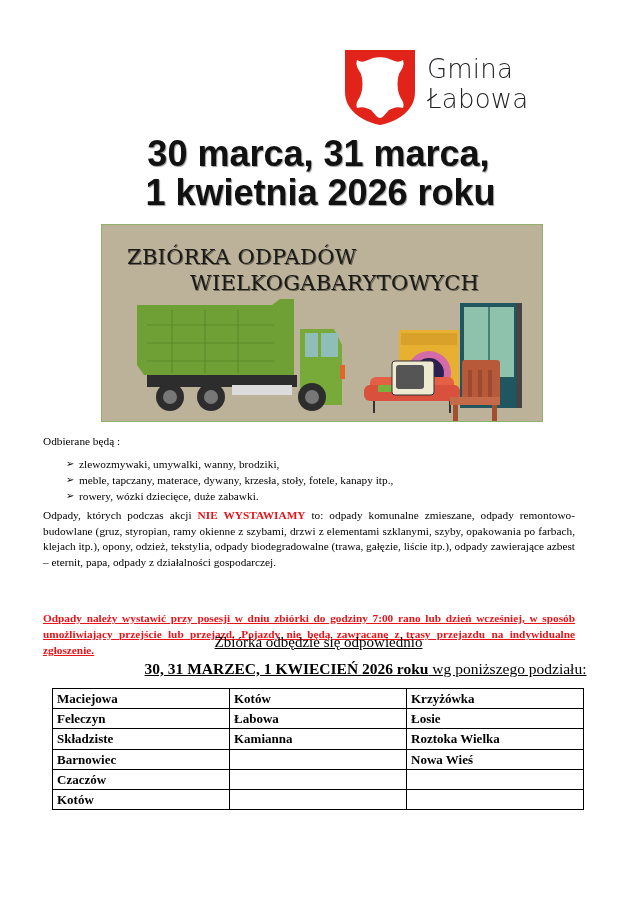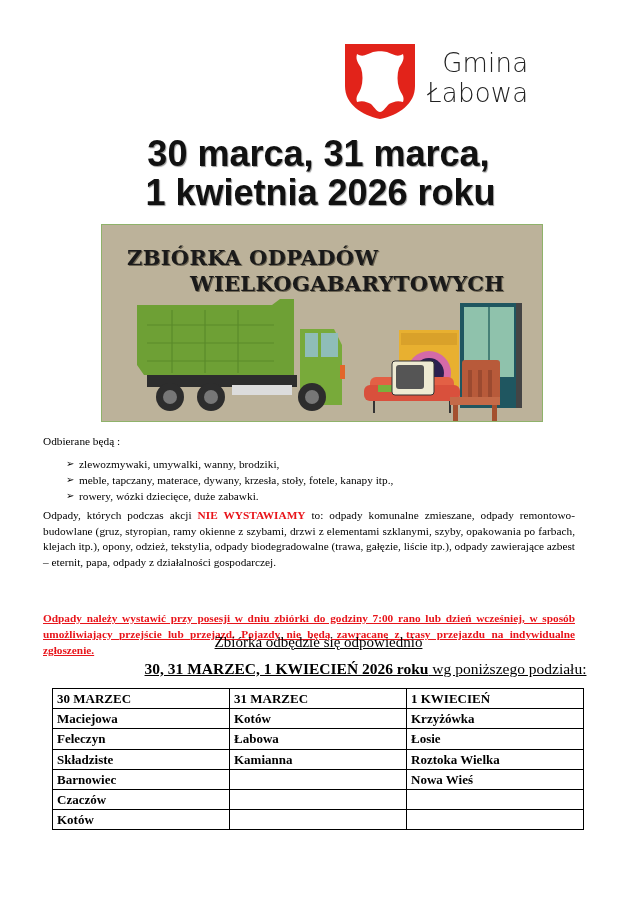--- a/index.html
+++ b/index.html
@@ -1,27 +1,27 @@
 <!DOCTYPE html>
 <html><head>
 <meta charset="utf-8">
 <style>
   html, body { margin: 0; padding: 0; background: #ffffff; }
   body { width: 637px; height: 901px; position: relative; overflow: hidden; font-family: "Liberation Serif", serif; color: #000; }
 
-  .logo { position: absolute; left: 343px; top: 42px; width: 210px; height: 78px; text-align: right; }
+  .logo { position: absolute; left: 343px; top: 48px; width: 210px; height: 78px; }
   .logo .shield { position: absolute; left: 0; top: 0; width: 74px; height: 78px; }
   .logo .name { position: absolute; left: 84px; top: 6px; font-family: "DejaVu Sans", sans-serif; font-weight: 300; font-size: 26px; line-height: 30px; color: #222; letter-spacing: 0.2px; }
 
   .date-title { position: absolute; left: 0; width: 637px; text-align: center; font-family: "Liberation Sans", sans-serif; font-weight: bold; font-size: 36px; color: #111; text-shadow: 1px 1px 1px #999; }
   .date-title.l1 { top: 133px; }
   .date-title.l2 { top: 172px; left: 2px; }
 
   .banner { position: absolute; left: 101px; top: 224px; width: 442px; height: 198px; background: #bcb29a; border: 1px solid #8fb26a; box-sizing: border-box; overflow: hidden; }
-  .banner .bt { position: absolute; font-family: "DejaVu Serif", serif; font-weight: bold; font-size: 21px; color: #1a1a1a; letter-spacing: 0.3px; text-shadow: 1px 1px 0 #6d6553; white-space: nowrap; }
+  .banner .bt { position: absolute; font-family: "DejaVu Serif", serif; font-weight: normal; font-size: 21px; color: #1a1a1a; letter-spacing: 0.3px; text-shadow: 1px 1px 0 #6d6553; white-space: nowrap; }
   .banner .bt1 { left: 25px; top: 20px; }
   .banner .bt2 { left: 88px; top: 46px; }
   .banner svg { position: absolute; left: 0; top: 0; }
 
   .p { position: absolute; left: 43px; font-size: 11.3px; line-height: 15.7px; }
   .intro { top: 434px; }
   ul.items { position: absolute; left: 66px; top: 456px; margin: 0; padding: 0; list-style: none; font-size: 11.3px; line-height: 16px; }
   ul.items li { position: relative; padding-left: 13px; }
   ul.items li .arrow { position: absolute; left: 0; top: 0; font-size: 10px; }
 
@@ -132,25 +132,20 @@
 
 <div class="p notallowed"><span>Odpady, których podczas akcji </span><span class="red">NIE WYSTAWIAMY</span><span> to: odpady komunalne zmieszane, odpady remontowo-budowlane (gruz, styropian, ramy okienne z szybami, drzwi z elementami szklanymi, szyby, opakowania po farbach, klejach itp.), opony, odzież, tekstylia, odpady biodegradowalne (trawa, gałęzie, liście itp.), odpady zawierające azbest – eternit, papa, odpady z działalności gospodarczej.</span></div>
 
 <div class="p warning">Odpady należy wystawić przy posesji w dniu zbiórki do godziny 7:00 rano lub dzień wcześniej, w sposób umożliwiający przejście lub przejazd. Pojazdy nie będą zawracane z trasy przejazdu na indywidualne zgłoszenie.</div>
 
 <div class="sched1">Zbiórka odbędzie się odpowiednio</div>
 <div class="sched2"><b>30, 31 MARZEC, 1 KWIECIEŃ 2026 roku</b><span> wg poniższego podziału:</span></div>
 
 <table class="sched">
   <tbody>
-      <tr>
-    <td>30 MARZEC</td>
-    <td>31 MARZEC</td>
-    <td>1 KWIECIEŃ</td>
-  </tr>
   <tr>
         <td>Maciejowa</td>
         <td>Kotów</td>
         <td>Krzyżówka</td>
       </tr>
   <tr>
         <td>Feleczyn</td>
         <td>Łabowa</td>
         <td>Łosie</td>
       </tr>

